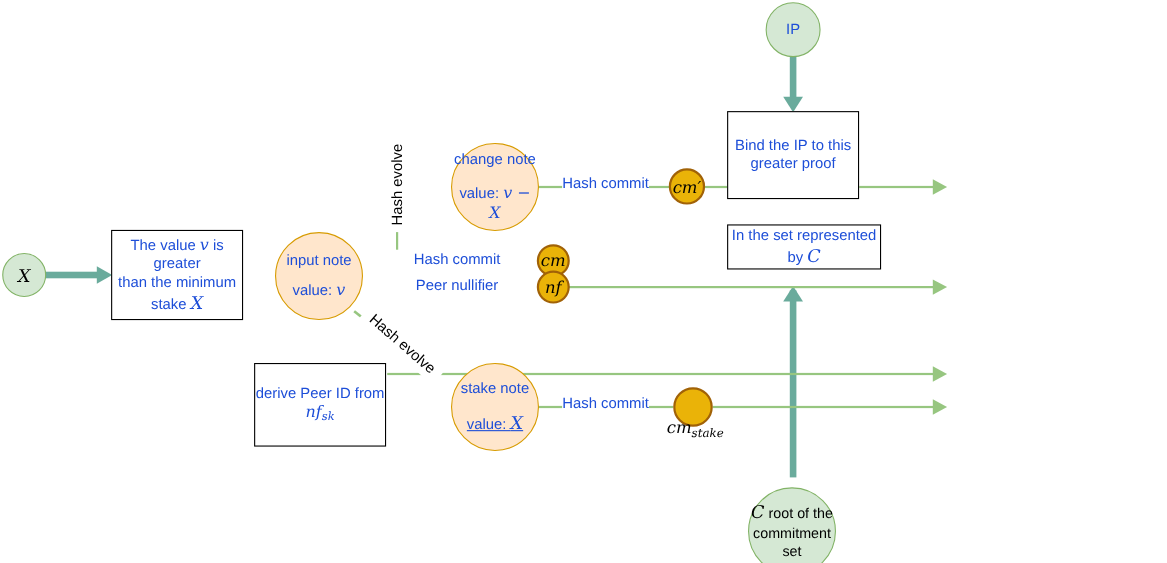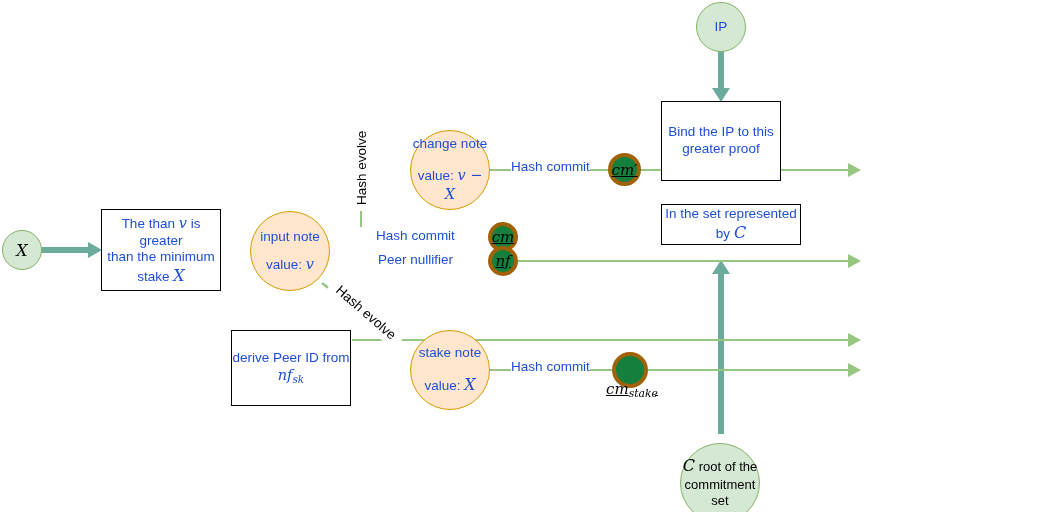--- a/index.html
+++ b/index.html
@@ -30,23 +30,22 @@
   }
   .c-green {
     background: #d5e8d4;
     border: 1px solid #82b366;
   }
   .c-orange {
     background: #ffe6cc;
     border: 1.4px solid #d79b00;
   }
   .c-white {
-    background: #15803d;
-    border: 4px solid #a16207;
-    text-decoration: underline;
+    background: #eab308;
+    border: 2px solid #a16207;
   }
   
   .box {
     background: #ffffff;
     border: 1px solid #000000;
     display: flex;
     align-items: center;
     justify-content: center;
     text-align: center;
     color: #000000;
@@ -190,39 +189,39 @@
   <svg class="z-back" style="position:absolute; left:310px; top:275px; width:110px; height:80px;">
     <line x1="12" y1="8" x2="86" y2="66" stroke="#97c680" stroke-width="2.4"></line>
   </svg>
 
   <div class="node circle c-green z-mid" style="left:2px; top:230px; width:40px; height:40px;">
     <span class="mi-lg">X</span>
   </div>
 
   <div class="node box z-mid" style="left:101px; top:209px; width:120px; height:82px;">
     <div class="lbl">
-      <span>The than </span><span class="mi">v</span><span> is greater</span><br>
+      <span>The value </span><span class="mi">v</span><span> is greater</span><br>
       <span>than the minimum</span><br>
       <span>stake </span><span class="mi-lg">X</span>
     </div>
   </div>
 
   <div class="node circle c-orange z-mid" style="left:250px; top:211px; width:80px; height:80px;text-align:right;">
     <span class="lbl">input note</span>
     <span class="lbl" style="margin-top:9px;"><span>value: </span><span class="mi">v</span></span>
   </div>
 
   <div class="node circle c-orange z-mid" style="left:410px; top:130px; width:80px; height:80px;">
     <span class="lbl">change note</span>
     <span class="lbl" style="margin-top:13px;"><span>value: </span><span class="mi">v − X</span></span>
   </div>
 
   <div class="node circle c-orange z-mid" style="left:410px; top:330px; width:80px; height:80px;">
     <span class="lbl">stake note</span>
-    <span class="lbl" style="margin-top:13px;"><span>value: </span><span class="mi-lg">X</span></span>
+    <span class="lbl" style="margin-top:13px;text-decoration:underline;"><span>value: </span><span class="mi-lg">X</span></span>
   </div>
 
   <div class="node box z-mid" style="left:231px; top:330px; width:120px; height:76px;">
     <div class="lbl">
       <span>derive Peer ID from</span><br>
       <span class="mi"><span>nf</span><span class="sub">sk</span></span>
     </div>
   </div>
 
   <div class="node circle c-green z-mid" style="left:696px; top:2px; width:50px; height:50px;">

